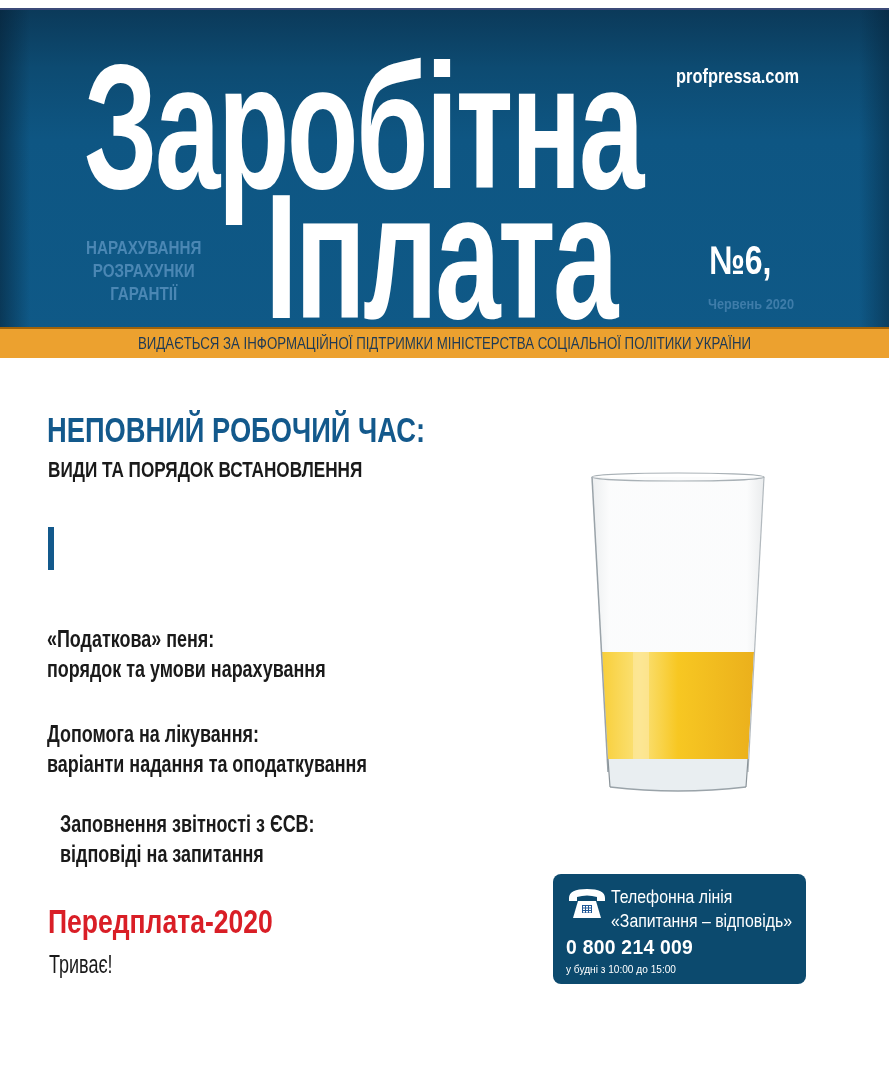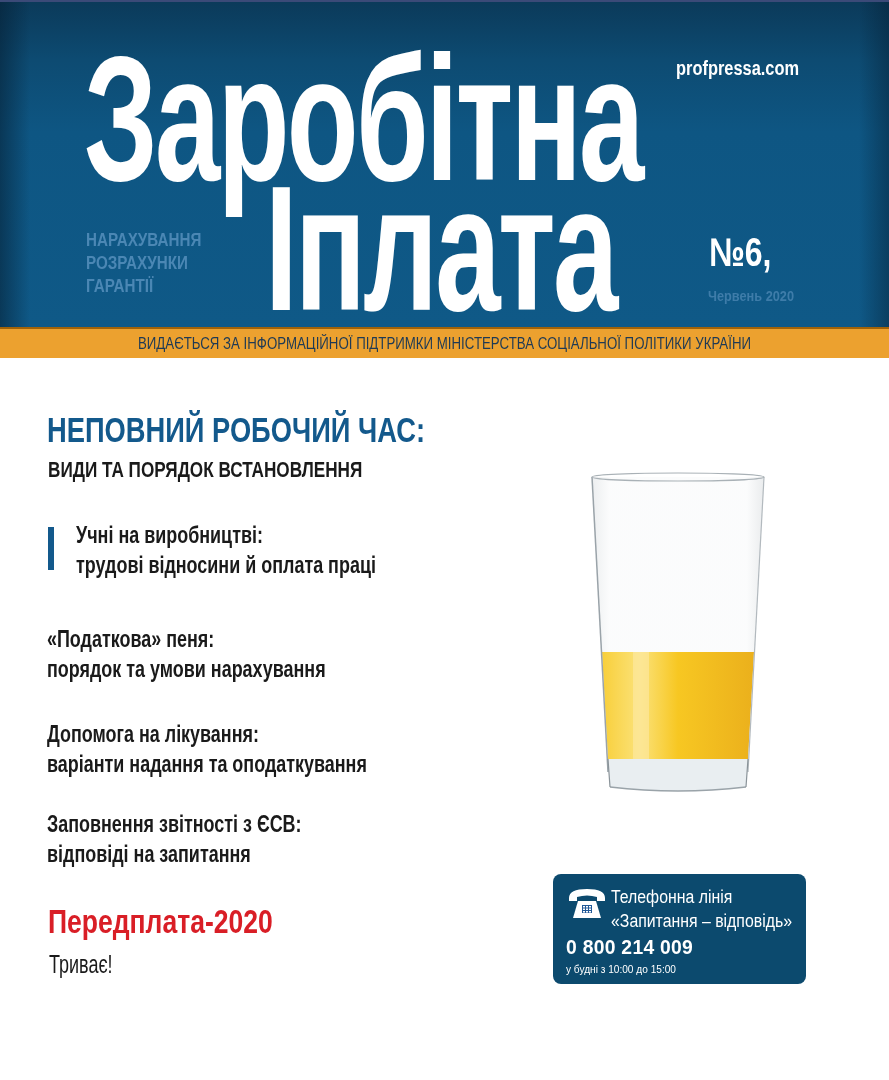--- a/index.html
+++ b/index.html
@@ -1,23 +1,24 @@
 <!DOCTYPE html>
 <html><head>
   <meta charset="utf-8">
   <style>
     * { margin: 0; padding: 0; box-sizing: border-box; }
     html, body { width: 889px; height: 1080px; background: #ffffff; overflow: hidden; }
     body { position: relative; font-family: "Liberation Sans", sans-serif; }
 
     .masthead {
-      position: absolute; left: 0; top: 0; width: 889px; height: 327px;
+      position: absolute; left: 0; top: 8px; width: 889px; height: 327px;
       background: linear-gradient(180deg, #0b3a5a 0%, #0d4b72 18%, #0e5683 40%, #0f5987 100%);
       border-top: 2px solid #3b4a78;
       overflow: hidden;
+      text-align: center;
     }
     .masthead::before {
       content: ""; position: absolute; left: 0; top: 0; width: 30px; height: 100%;
       background: linear-gradient(90deg, rgba(5,30,50,0.55), rgba(5,30,50,0));
     }
     .masthead::after {
       content: ""; position: absolute; right: 0; top: 0; width: 30px; height: 100%;
       background: linear-gradient(270deg, rgba(5,30,50,0.45), rgba(5,30,50,0));
     }
 
@@ -163,33 +164,29 @@
 
 <div class="ribbon">
   <div class="ribbon-text">ВИДАЄТЬСЯ ЗА ІНФОРМАЦІЙНОЇ ПІДТРИМКИ МІНІСТЕРСТВА СОЦІАЛЬНОЇ ПОЛІТИКИ УКРАЇНИ</div>
 </div>
 
 <main class="content">
   <h1 class="headline">НЕПОВНИЙ РОБОЧИЙ ЧАС:</h1>
   <h2 class="subheadline">ВИДИ ТА ПОРЯДОК ВСТАНОВЛЕННЯ</h2>
 
   <div class="accent-bar"></div>
-  <div class="article featured" style="top:174px;">
-    <span class="line">Учні на виробництві:</span>
-    <span class="line">трудові відносини й оплата праці</span>
-  </div>
   <div class="article" style="top:278px;">
     <span class="line">«Податкова» пеня:</span>
     <span class="line">порядок та умови нарахування</span>
   </div>
   <div class="article" style="top:373px;">
     <span class="line">Допомога на лікування:</span>
     <span class="line">варіанти надання та оподаткування</span>
   </div>
-  <div class="article" style="top:463px;">
+  <div class="article" style="top:463px;margin-left:13px;">
     <span class="line">Заповнення звітності з ЄСВ:</span>
     <span class="line">відповіді на запитання</span>
   </div>
 
   <div class="subscription-title">Передплата-2020</div>
   <div class="subscription-status">Триває!</div>
 
   <svg class="glass" viewBox="0 0 180 340">
     <defs>
       <linearGradient id="juice" x1="0" x2="1" y1="0" y2="0">

